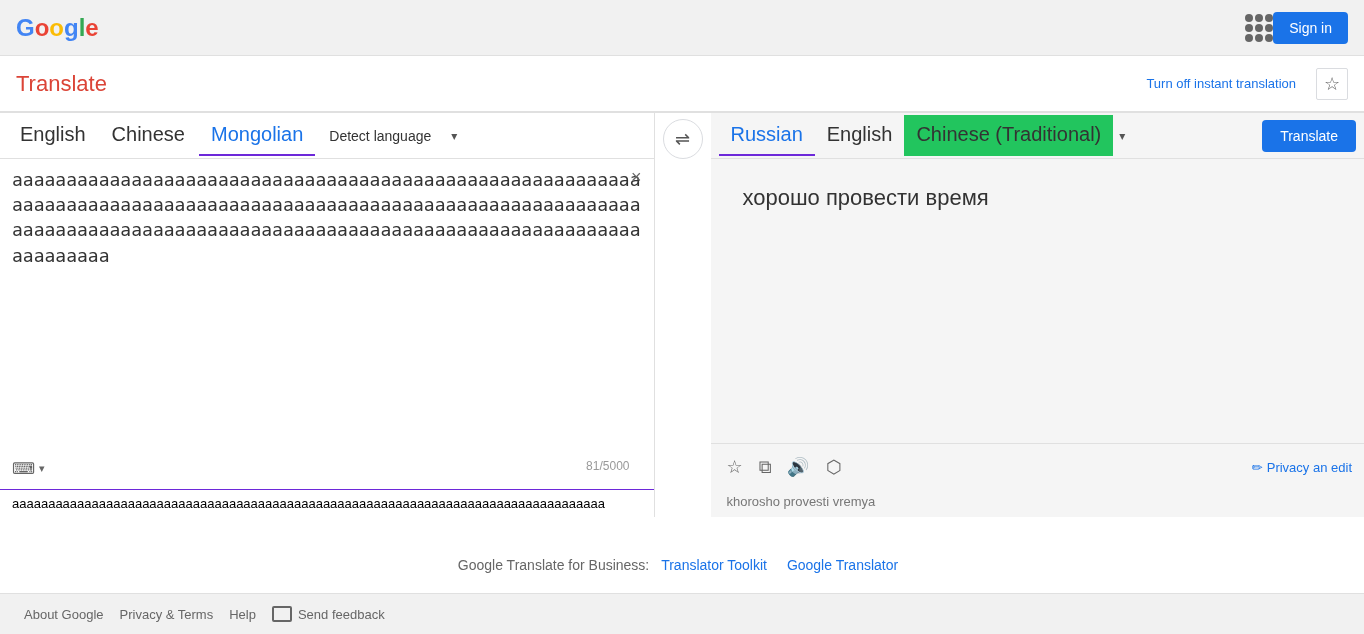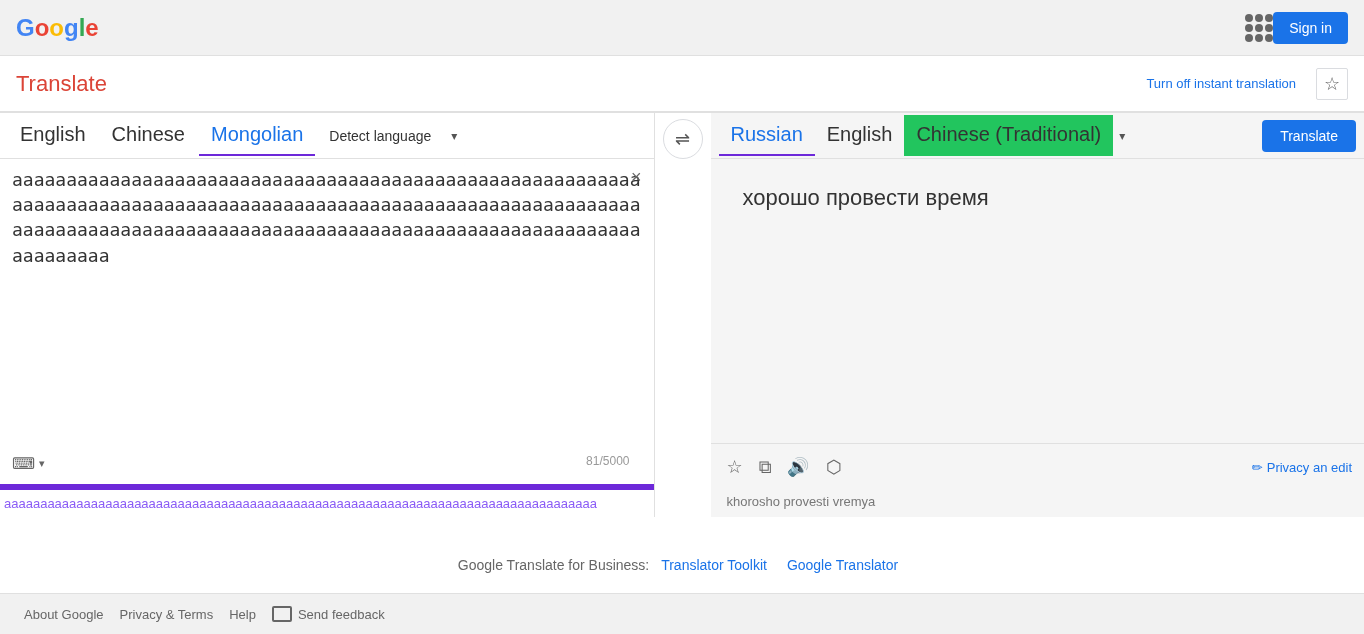--- a/index.html
+++ b/index.html
@@ -40,21 +40,21 @@
     .keyboard-row { display: flex; align-items: center; padding: 4px 12px 8px; }
     .keyboard-btn { background: none; border: none; cursor: pointer; font-size: 16px; color: #666; display: flex; align-items: center; gap: 4px; }
 
     .translation-text { padding: 12px 16px; font-size: 22px; color: #333; font-weight: 400; line-height: 1.4; }
     .translation-actions { display: flex; align-items: center; padding: 8px 12px; gap: 8px; border-top: 1px solid #e0e0e0; margin-top: auto; }
     .action-btn { background: none; border: none; cursor: pointer; color: #666; font-size: 18px; padding: 4px; }
     .suggest-edit { margin-left: auto; color: #1a73e8; font-size: 13px; background: none; border: none; cursor: pointer; display: flex; align-items: center; gap: 4px; }
     .romanization { padding: 4px 16px 8px; font-size: 13px; color: #777; }
 
     
-    .transliteration-row { padding: 6px 4px; font-size: 13px; color: #8b5cf6; border-top: 6px solid #6d28d9; }
+    .transliteration-row { padding: 6px 12px; font-size: 13px; color: #000000; border-top: 1px solid #6d28d9; }
 
     
     .panels-wrapper { display: flex; border-top: 1px solid #e0e0e0; flex: 1; }
 
     
     .business-section { text-align: center; padding: 40px 16px 20px; font-size: 14px; color: #666; }
     .business-link { color: #1a73e8; text-decoration: none; cursor: pointer; margin: 0 8px; }
 
     
     .footer { border-top: 1px solid #e0e0e0; background: #f1f1f1; display: flex; align-items: center; justify-content: space-between; padding: 12px 24px; font-size: 13px; color: #666; flex-wrap: wrap; gap: 8px; }

